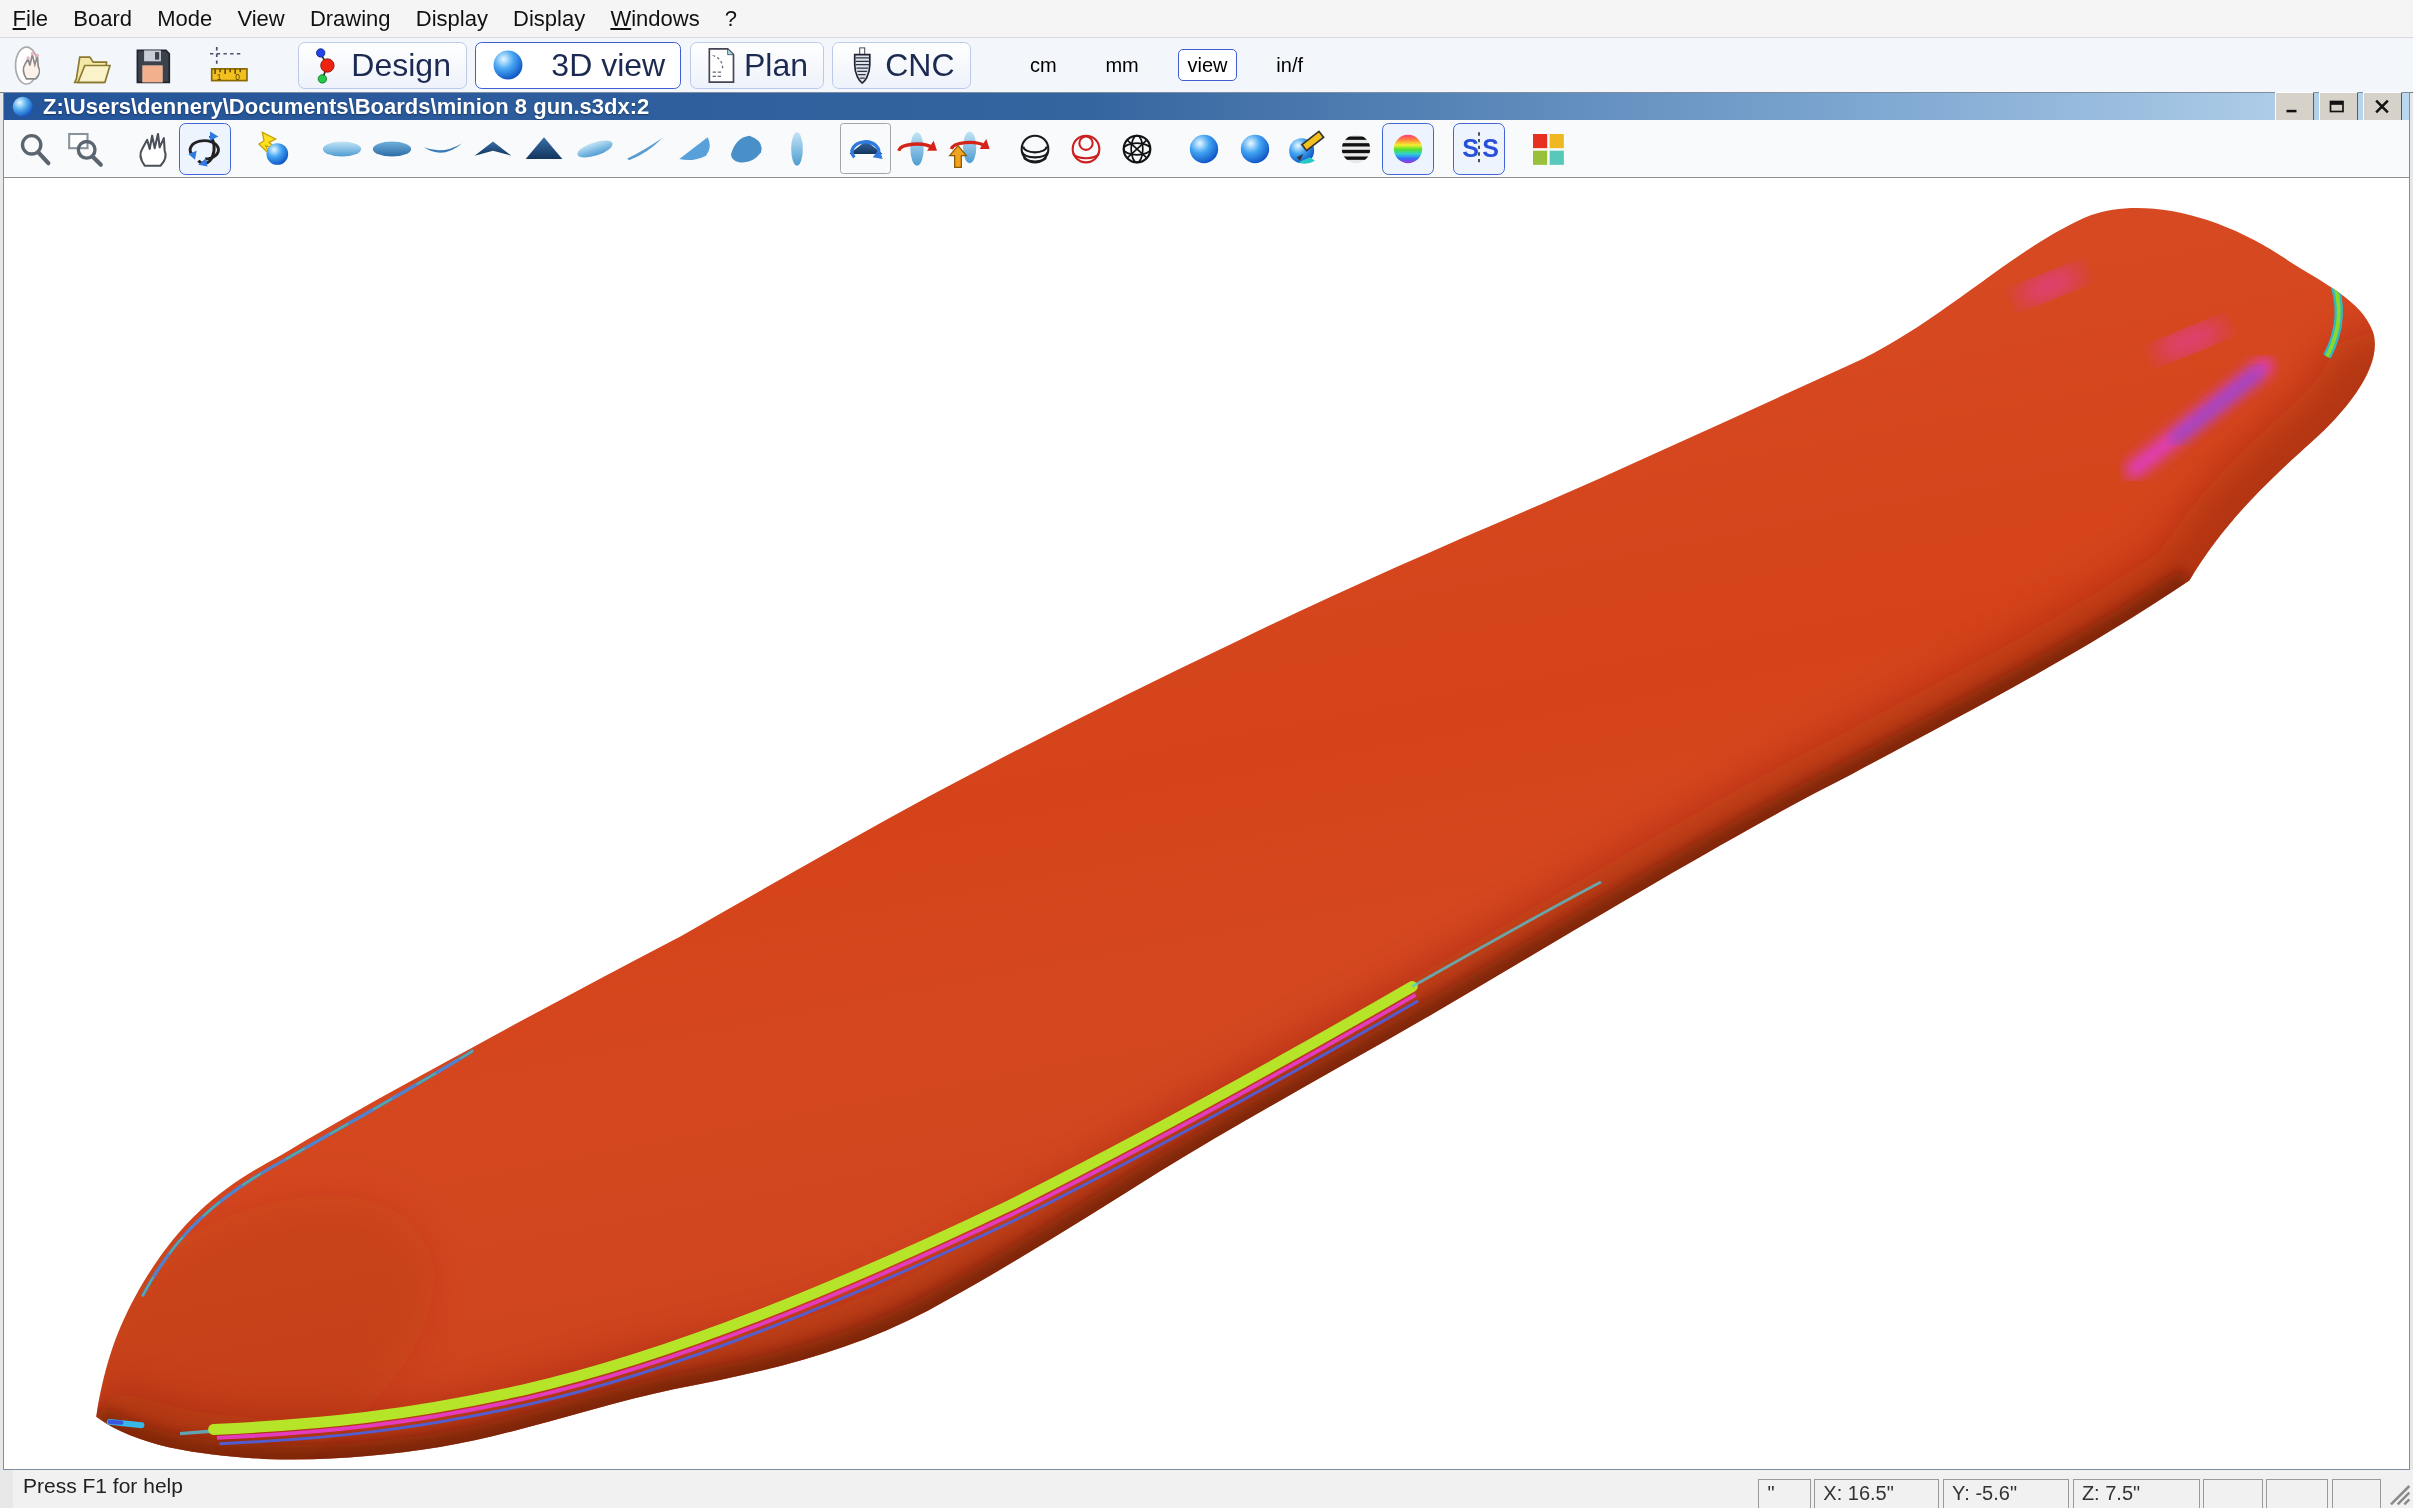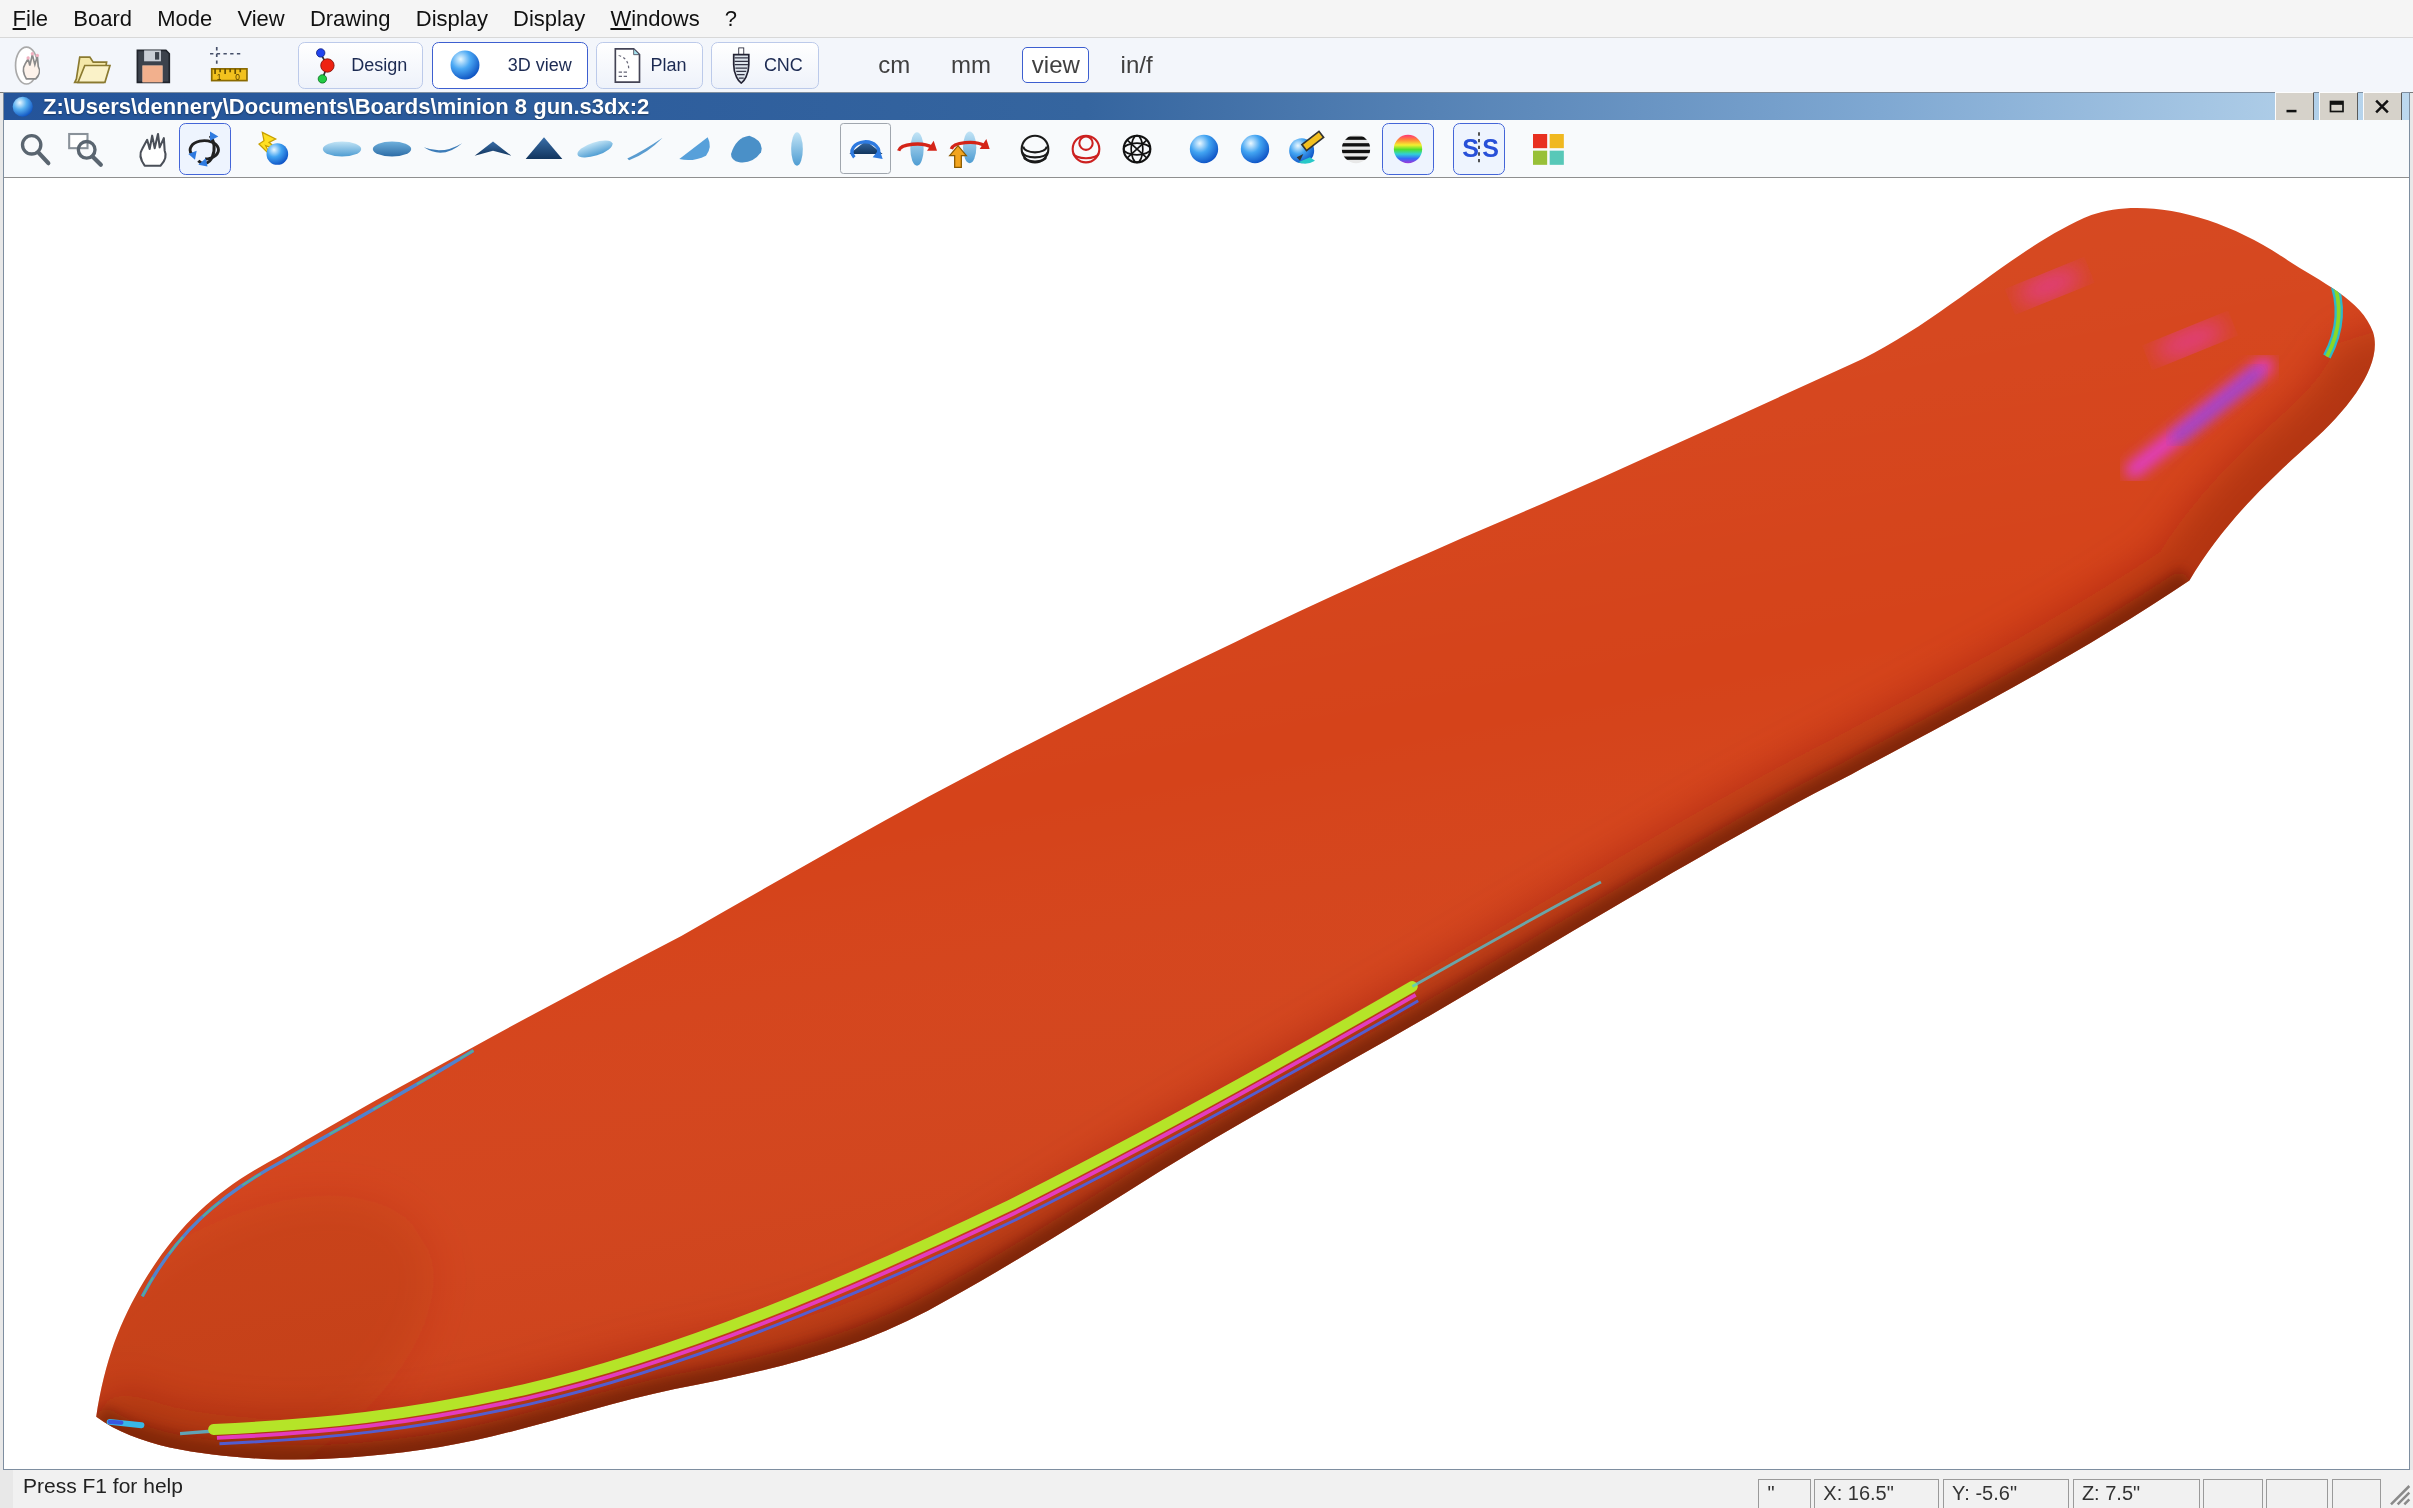--- a/index.html
+++ b/index.html
@@ -8,23 +8,23 @@
   .menubar{height:37px;background:#f5f5f5;display:flex;align-items:center;
     border-bottom:0.8px solid #d8d8d8;font-size:22px;color:#111;}
   .menubar .mitem{padding:0 12.6px;height:100%;display:flex;align-items:center;cursor:default;}
   .menubar .mitem u{text-decoration:underline;}
   
   .maintb{height:54px;background:#f3f6fb;display:flex;align-items:center;
     border-bottom:1.7px solid #7a7a7a;padding-left:6.7px;}
   .tool-ic{width:49px;height:49px;margin-right:11.7px;display:flex;align-items:center;justify-content:center;}
   .modebtn{display:flex;align-items:center;gap:8.4px;height:45px;padding:0 15px;margin-left:8.4px;
     background:linear-gradient(#ffffff,#eef2fa);border:1.7px solid #bccaea;border-radius:6.7px;
-    font-size:18px;color:#1c2a52;}
+    font-size:32px;color:#1c2a52;}
   .modebtn.sel{border-color:#3d5fd0;background:#ffffff;gap:26px;}
-  .units{display:flex;align-items:center;gap:22px;margin-left:50px;font-size:24px;color:#404040;}
+  .units{display:flex;align-items:center;gap:30px;margin-left:50px;font-size:20px;color:#000000;}
   .unit{padding:3.4px 8.4px;border:1.7px solid transparent;border-radius:5px;}
   .unit.sel{border-color:#3d5fd0;background:#fff;}
   
   .docwin{position:absolute;left:3.4px;top:92px;right:3.4px;bottom:38px;
     border:1.7px solid #7e8ea0;background:#fff;display:flex;flex-direction:column;}
   .titlebar{height:27px;display:flex;align-items:center;
     background:linear-gradient(to right,#24549a 0%,#35659f 40%,#7fa8d2 75%,#bcd8ee 100%);
     background:linear-gradient(to right,#24549a 0%,#35659f 45%,#7fa8d2 78%,#bcd8ee 100%);
     padding:0 6.7px;}
   .titlebar .ttext{color:#fff;font-weight:bold;font-size:22px;margin-left:8.4px;white-space:nowrap;

